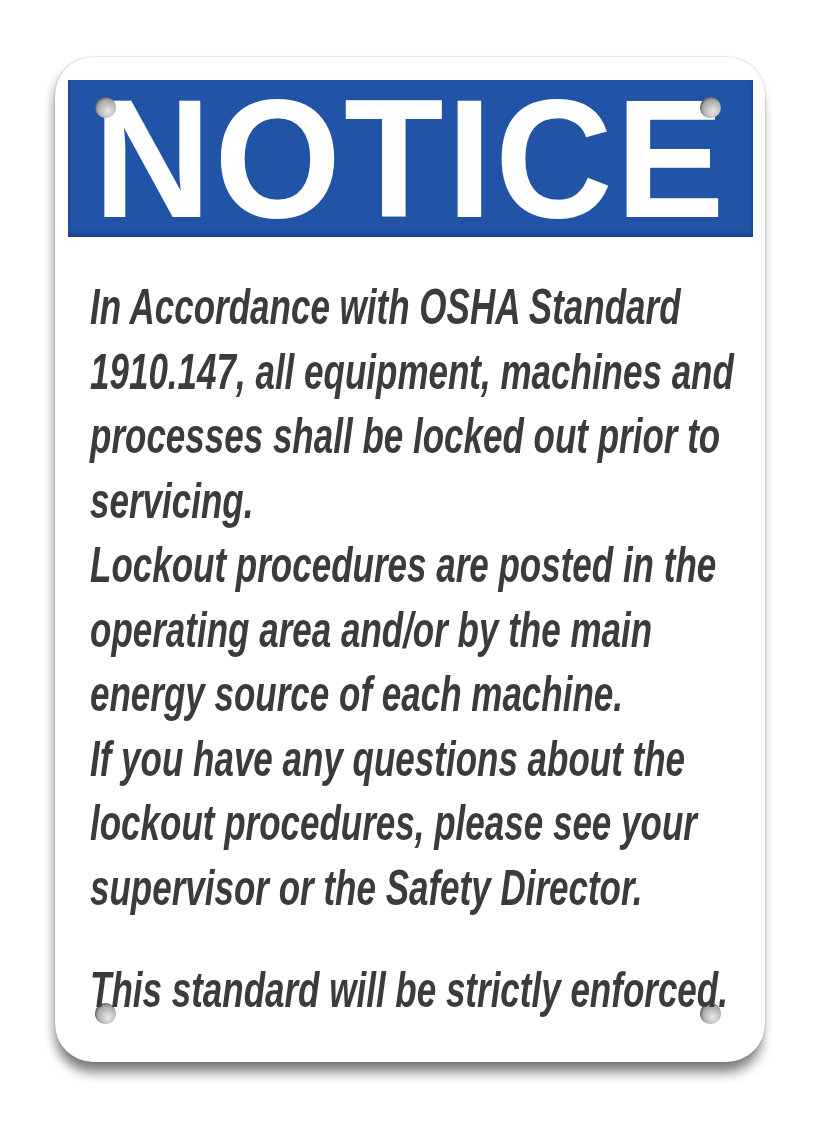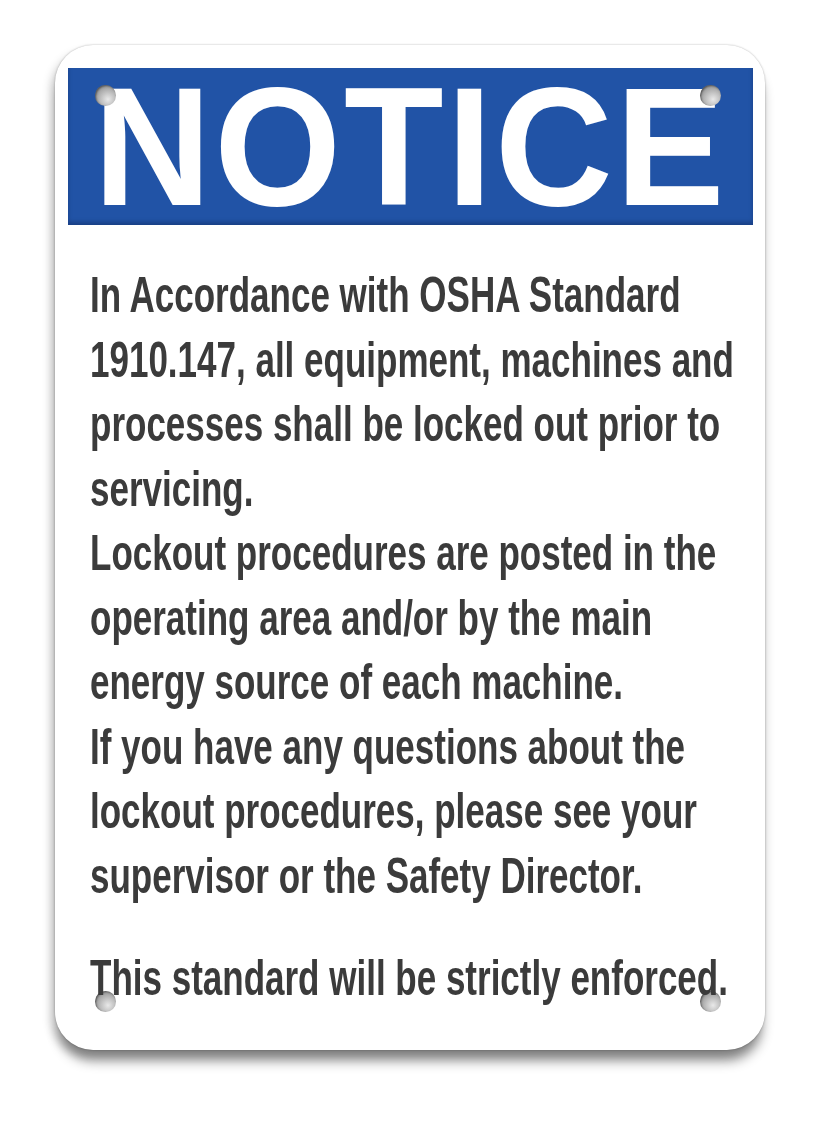--- a/index.html
+++ b/index.html
@@ -11,21 +11,21 @@
   }
 
   .photo-canvas {
     position: absolute; inset: 0;
     background: #ffffff;
   }
 
   
   .sign {
     position: absolute;
-    left: 55px; top: 45px;
+    left: 55px; top: 57px;
     width: 710px; height: 1005px;
     background: #ffffff;
     border-radius: 38px;
     box-shadow:
       0 0 2px rgba(0,0,0,0.30),
       -5px 6px 9px rgba(0,0,0,0.15),
       0 14px 12px -3px rgba(0,0,0,0.42);
   }
 
   
@@ -60,20 +60,21 @@
   .hole-tr { left: 645px; top: 40px; }
   .hole-bl { left: 40px;  top: 946px; }
   .hole-br { left: 645px; top: 946px; }
 
   
   .body-text {
     position: absolute;
     left: 35px; top: 218px;
     width: 660px;
     color: #3b3b3b;
+    font-style: italic;
   }
   .line {
     font-weight: 700;
     font-size: 50px;
     line-height: 64.5px;
     white-space: nowrap;
     transform: scaleX(0.70);
     transform-origin: left center;
   }
   .line.final { margin-top: 38px; }

